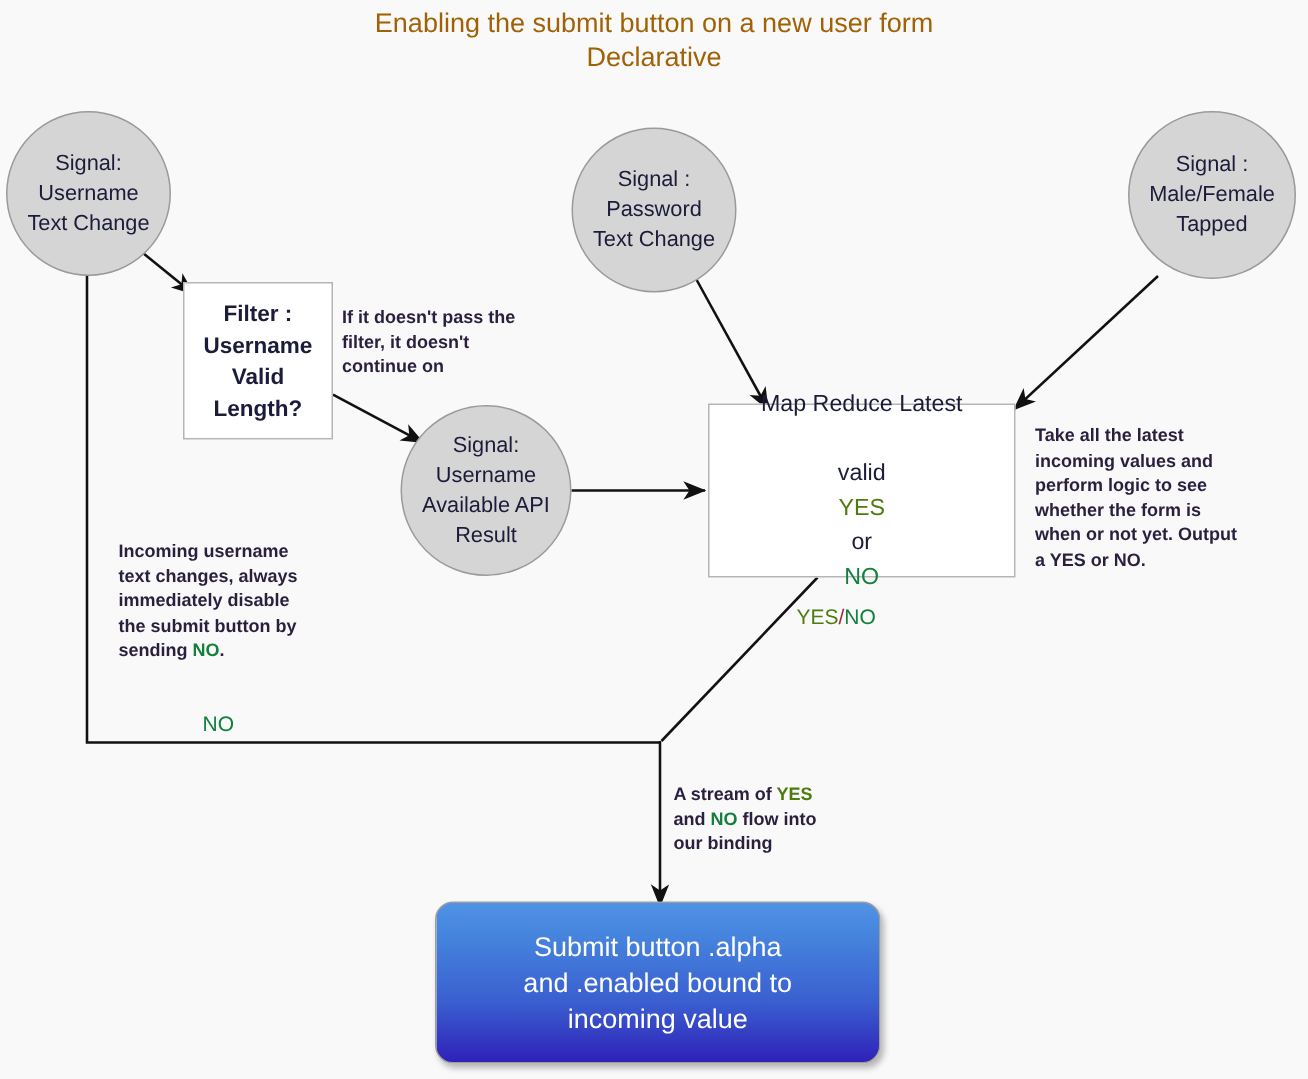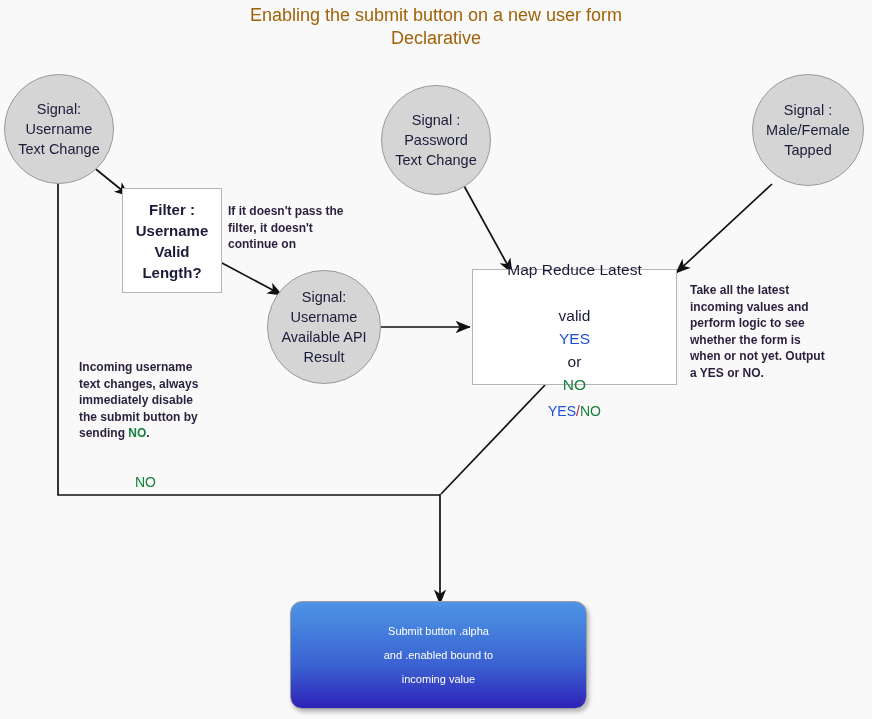--- a/index.html
+++ b/index.html
@@ -73,36 +73,36 @@
     color: #2a1f3d;
     white-space: pre-line;
     font-weight: bold;
   }
   .edge-label {
     position: absolute;
     font-size: 14px;
     line-height: 18px;
     font-weight: normal;
   }
-  .yes { color: #1d4ed8; }
+  .yes { color: #4d7c0f; }
   .no  { color: #15803d; }
   .slash { color: #b02040; }
   .submit-box {
     position: absolute;
     border-radius: 12px;
     background: linear-gradient(180deg, #4f93e6 0%, #4583dd 22%, #3a5fd0 62%, #2f21b8 100%);
     border: 1px solid #9d9d9d;
     box-shadow: 2px 3px 4px rgba(0,0,0,0.28);
     box-sizing: border-box;
     display: flex;
     align-items: center;
     justify-content: center;
     text-align: center;
     color: #ffffff;
-    font-size: 11px;
+    font-size: 18px;
     line-height: 24px;
     white-space: pre-line;
   }
 </style>
 </head>
 <body>
 
 <div id="canvas">
 
   <svg id="wires" viewBox="0 0 872 719">
@@ -191,18 +191,21 @@
 whether the form is
 when or not yet. Output
 a YES or NO.</div>
 
   <div class="annot" style="left:79px; top:359px; width:160px;"><span>Incoming username
 text changes, always
 immediately disable
 the submit button by
 sending </span><span class="no">NO</span><span>.</span></div>
 
-
-  <div class="edge-label" style="left:548px; top:402px;"><span class="yes">YES</span><span class="slash">/</span><span class="no">NO</span></div>
+  <div class="annot" style="left:449px; top:521px; width:170px;"><span>A stream of </span><span class="yes">YES</span><span style="white-space:pre-line;">
+and </span><span class="no">NO</span><span style="white-space:pre-line;"> flow into
+our binding</span></div>
+
+  <div class="edge-label" style="left:531px; top:402px;"><span class="yes">YES</span><span class="slash">/</span><span class="no">NO</span></div>
 
   <div class="edge-label no" style="left:135px; top:473px;">NO</div>
 
 </div>
 
 </body></html>

